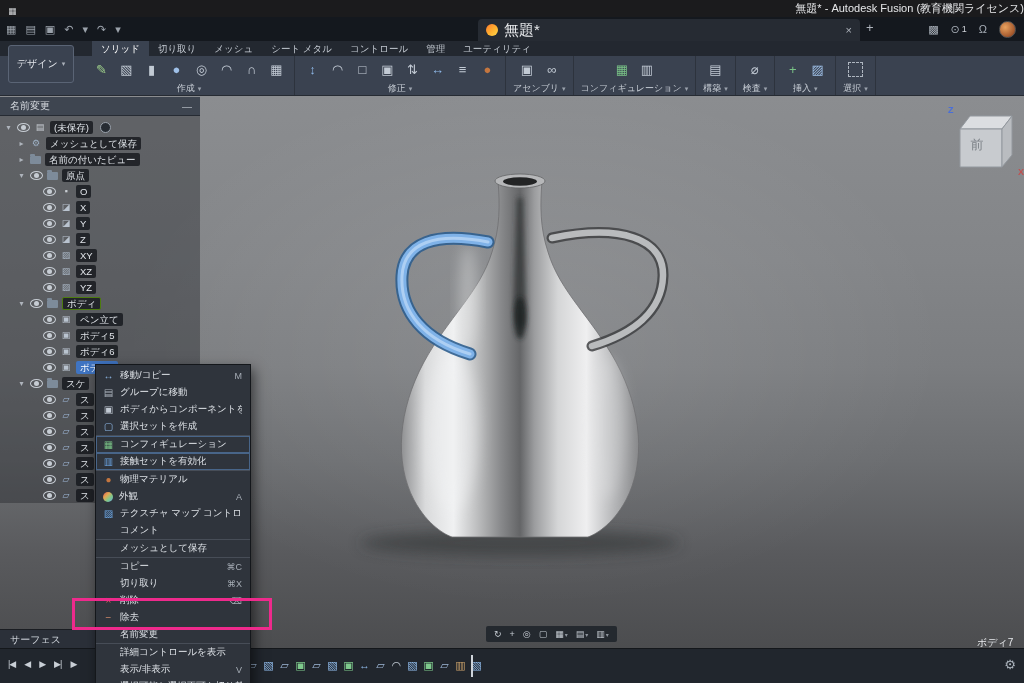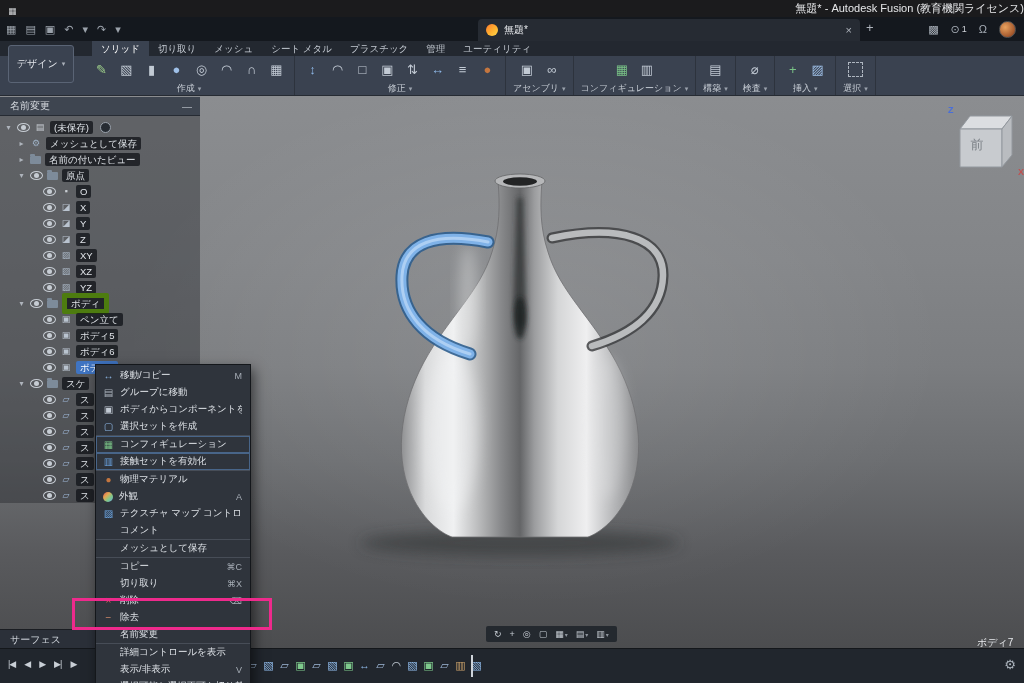--- a/index.html
+++ b/index.html
@@ -11,21 +11,21 @@
     display:flex;align-items:center;z-index:9;}
   #macos-bar .mi{color:#cfd1d4;font-size:9px;margin-left:8px;}
   #macos-title{position:absolute;left:0;right:0;text-align:right;color:#e6e7e9;font-size:11px;}
   
   #app-bar{position:absolute;left:0;top:17px;width:1024px;height:24px;background:#14181e;z-index:9;}
   #qat{position:absolute;left:6px;top:0;height:24px;display:flex;align-items:center;gap:9px;}
   #qat .qi{color:#9ba2ab;font-size:11px;}
   #doc-tab{position:absolute;left:478px;top:2px;width:382px;height:22px;background:#262b33;
     border-radius:4px 4px 0 0;display:flex;align-items:center;padding:0 8px;box-sizing:border-box;}
   #tab-logo{width:12px;height:12px;border-radius:50%;background:linear-gradient(135deg,#ff7a2f,#ffb12f 55%,#ffd84d);margin-right:6px;}
-  #tab-label{color:#e8eaed;font-size:10px;}
+  #tab-label{color:#e8eaed;font-size:15px;}
   #tab-close{margin-left:auto;color:#aeb4bc;font-size:11px;}
   #new-tab-btn{position:absolute;left:866px;top:3px;color:#aeb4bc;font-size:13px;}
   #right-icons{position:absolute;right:8px;top:0;height:24px;display:flex;align-items:center;gap:12px;}
   #right-icons .ri{color:#a8afb8;font-size:11px;display:flex;align-items:center;gap:2px;}
   #right-icons .badge{color:#cfd3d8;font-size:9px;}
   .avatar{width:15px;height:15px;border-radius:50%;background:radial-gradient(circle at 35% 35%,#e8a25f,#a3572c 70%,#5d3118);border:1px solid #555;}
   
   #ribbon-row{position:absolute;left:0;top:41px;width:1024px;height:15px;background:#232830;z-index:8;display:flex;padding-left:92px;box-sizing:border-box;}
   .rtab{padding:0 9px;font-size:9.5px;line-height:15px;color:#c3c9d1;white-space:nowrap;}
   .rtab.active{background:#3a4250;color:#fff;}
@@ -69,21 +69,21 @@
   .brow{height:16px;display:flex;align-items:center;gap:4px;}
   .brow .chev{width:9px;font-size:8px;color:#aeb4bc;text-align:center;flex:none;}
   .eye{width:11px;height:7px;border:1px solid #c6ccd3;border-radius:50%;position:relative;flex:none;}
   .eye::after{content:"";position:absolute;inset:1px 3px;background:#c6ccd3;border-radius:50%;}
   .bicon{width:12px;text-align:center;font-size:9px;flex:none;line-height:12px;}
   .folder{width:11px;height:8px;background:#7d8b9a;border-radius:1px;position:relative;margin-top:1px;flex:none;}
   .folder::before{content:"";position:absolute;top:-2px;left:0;width:5px;height:2px;background:#7d8b9a;border-radius:1px 1px 0 0;}
   .chip{background:rgba(18,21,26,.78);padding:0 4px;border-radius:2px;font-size:9.5px;color:#e0e4e9;
     line-height:13px;white-space:nowrap;}
   .chip.sel{background:#3f74c2;color:#fff;}
-  .chip.outl{border:5px solid #4d7c0f;line-height:11px;}
+  .chip.outl{border:1px solid #4d7c0f;line-height:11px;}
   .sync-dot{width:9px;height:9px;border:1px solid #9aa2ac;border-radius:50%;background:#272c33;margin-left:3px;flex:none;}
   
   #comment-bar{position:absolute;left:0;top:629px;width:200px;height:19px;background:#2b3039;z-index:8;
     display:flex;align-items:center;border-top:1px solid #1a1d22;}
   #comment-bar span{color:#ccd1d8;font-size:10px;padding-left:10px;}
   #timeline-bar{position:absolute;left:0;top:648px;width:1024px;height:35px;background:#21262d;z-index:8;border-top:1px solid #14171b;}
   #playback{position:absolute;left:8px;top:10px;display:flex;gap:9px;}
   #playback .pb{color:#c9cfd6;font-size:9px;letter-spacing:-1px;}
   #tl-icons{position:absolute;left:246px;top:8px;display:flex;gap:3px;}
   #tl-icons .ti{width:13px;height:16px;display:flex;align-items:center;justify-content:center;font-size:11px;}
@@ -143,21 +143,21 @@
         </span>
         <div class="avatar"></div>
       </div>
   </div>
 
   <div id="ribbon-row">
       <div class="rtab active">ソリッド</div>
       <div class="rtab">切り取り</div>
       <div class="rtab">メッシュ</div>
       <div class="rtab">シート メタル</div>
-      <div class="rtab">プラスチック</div>
+      <div class="rtab">コントロール</div>
       <div class="rtab">管理</div>
       <div class="rtab">ユーティリティ</div>
     </div>
   <div id="toolbar">
       <div class="tb-group">
         <div class="tb-icons">
           <span class="tb-icon" style="color: rgb(159, 209, 139);">✎</span>
           <span class="tb-icon" style="color: rgb(194, 202, 212);">▧</span>
           <span class="tb-icon" style="color: rgb(194, 202, 212);">▮</span>
           <span class="tb-icon" style="color: rgb(159, 192, 232);">●</span>

